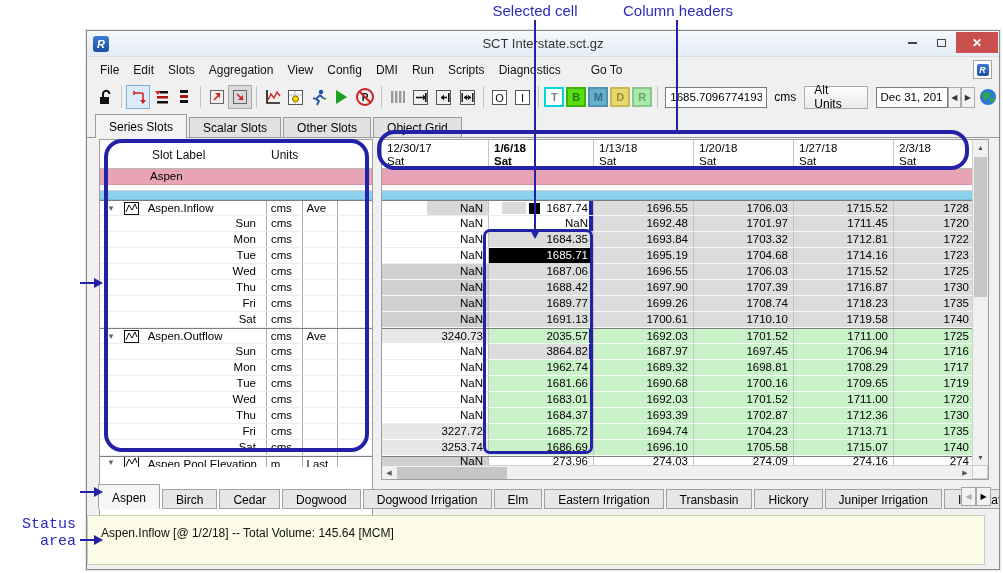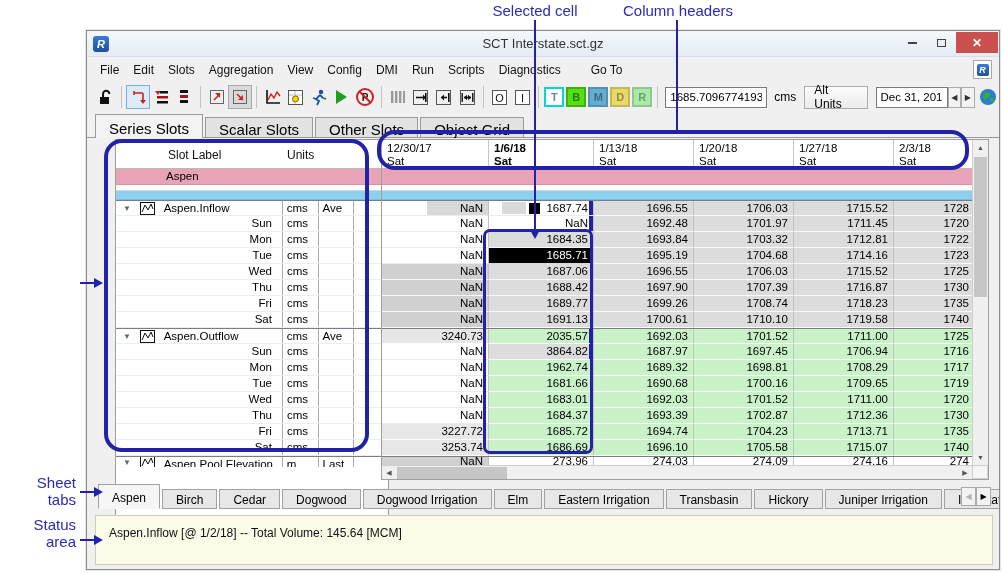--- a/index.html
+++ b/index.html
@@ -56,27 +56,27 @@
   .altunits { height:23px; padding:0 9px; font-size:12px; border:1px solid #adadad;
     background:linear-gradient(#fdfdfd,#eaeaea); display:flex; align-items:center; }
   #date-input { width:72px; margin-left:8px; }
   .spin { width:14px; height:21px; border:1px solid #adadad; background:#f2f2f2;
     display:flex; align-items:center; justify-content:center; font-size:8px; color:#333; }
   .globe-btn { width:22px; height:22px; margin-left:3px; display:flex; align-items:center; justify-content:center; }
 
   
   .viewtabs { position:absolute; left:0; top:82px; right:0; height:25px;
     border-bottom:1px solid #9a9a9a; display:flex; align-items:flex-end; padding-left:8px; }
-  .vtab { font-size:15px; padding:3px 13px; border:1px solid #9a9a9a; border-bottom:none;
+  .vtab { font-size:12px; padding:3px 13px; border:1px solid #9a9a9a; border-bottom:none;
     background:#e2e2e2; height:20px; margin-right:2px; }
   .vtab.active { background:#f3f3f3; height:24px; padding-top:5px; position:relative; top:1px; }
 
   
   .pane { position:absolute; top:108px; background:#fff; border:1px solid #9f9f9f; }
-  #leftpane  { left:28px;  width:274px; height:402px; overflow:hidden; }
+  #leftpane  { left:12px;  width:274px; height:402px; overflow:hidden; }
   #rightpane { left:294px; width:608px; height:341px; overflow:hidden; }
 
   .lheader { height:29px; border-bottom:1px solid #b9b9b9; position:relative; font-size:12px; color:#111; background:#fff;}
   .lheader .h-slotlabel { position:absolute; left:52px; top:8px; }
   .lheader .h-units { position:absolute; left:171px; top:8px; }
 
   .lrow { display:flex; height:16px; line-height:15px; font-size:11.5px; color:#000;
     border-bottom:1px solid #e6eef6; background:#fff; }
   .lrow.spacer { height:6px; border-bottom:1px solid #d4d4d4; }
   .lrow.group { background:#e9a3b7; border-bottom:1px solid #d493a6; }
@@ -141,21 +141,21 @@
     display:flex; align-items:flex-end; padding-left:11px; overflow:hidden; }
   .stab { font-size:12px; padding:3px 13px; border:1px solid #a2a2a2; background:#e7e7e7;
     height:20px; margin-right:2px; white-space:nowrap; }
   .stab.active { background:#f6f6f6; height:25px; padding-top:6px; border-bottom:1px solid #f6f6f6; }
   .stab-arrows { position:absolute; right:8px; top:456px; display:flex; }
   .stab-arrow { width:15px; height:19px; background:#f2f2f2; border:1px solid #a8a8a8;
     display:flex; align-items:center; justify-content:center; font-size:8px; }
   .stab-arrow.dis { color:#b0b0b0; }
 
   
-  .statusarea { position:absolute; left:8px; top:484px; width:898px; height:50px;
+  .statusarea { position:absolute; left:0; top:484px; width:898px; height:50px;
     background:#fbfbe7; border:1px solid #cdcdb4; font-size:12px; color:#111; padding:7px 13px; }
   .statusarea .sline { height:22px; line-height:20px; white-space:pre; }
 
   
   .ann { position:absolute; color:#2a2ab8; font-size:15px; z-index:60; }
   .ann-rect { position:absolute; border:4px solid #2222a6; border-radius:18px; z-index:55; pointer-events:none; }
   .ann-line-v { position:absolute; width:2px; background:#2222a6; z-index:60; }
   .ann-line-h { position:absolute; height:2px; background:#2222a6; z-index:60; }
   .ann-tip-down { position:absolute; width:0; height:0; border-left:5px solid transparent;
     border-right:5px solid transparent; border-top:9px solid #2222a6; z-index:60; }
@@ -717,23 +717,21 @@
 
   <div class="ann-line-v" style="left:676px; top:20px; height:111px;"></div>
 
   <div class="ann-rect" style="left:104px; top:139px; width:265px; height:313px;"></div>
   <div class="ann-rect" style="left:377px; top:130px; width:592px; height:40px;"></div>
   <div class="ann-rect" style="left:483px; top:229px; width:110px; height:225px; border-width:3px; border-radius:7px;"></div>
 
   <div class="ann-line-h" style="left:80px; top:282px; width:14px;"></div>
   <div class="ann-tip-right" style="left:94px; top:278px;"></div>
 
-  <div class="ann two" style="left:0px; top:474px; width:76px;"><span style="white-space:pre-line;">Sheet
-tabs</span></div>
   <div class="ann-line-h" style="left:80px; top:491px; width:14px;"></div>
   <div class="ann-tip-right" style="left:94px; top:487px;"></div>
 
-  <div class="ann two" style="left:0px; top:516px; width:76px;"><span style="white-space:pre-line;">Status
+  <div class="ann two" style="left:0px; top:516px; width:76px;font-family:Liberation Mono, monospace;"><span style="white-space:pre-line;">Status
 area</span></div>
   <div class="ann-line-h" style="left:80px; top:539px; width:14px;"></div>
   <div class="ann-tip-right" style="left:94px; top:535px;"></div>
 
 </div>
 
 </body></html>

